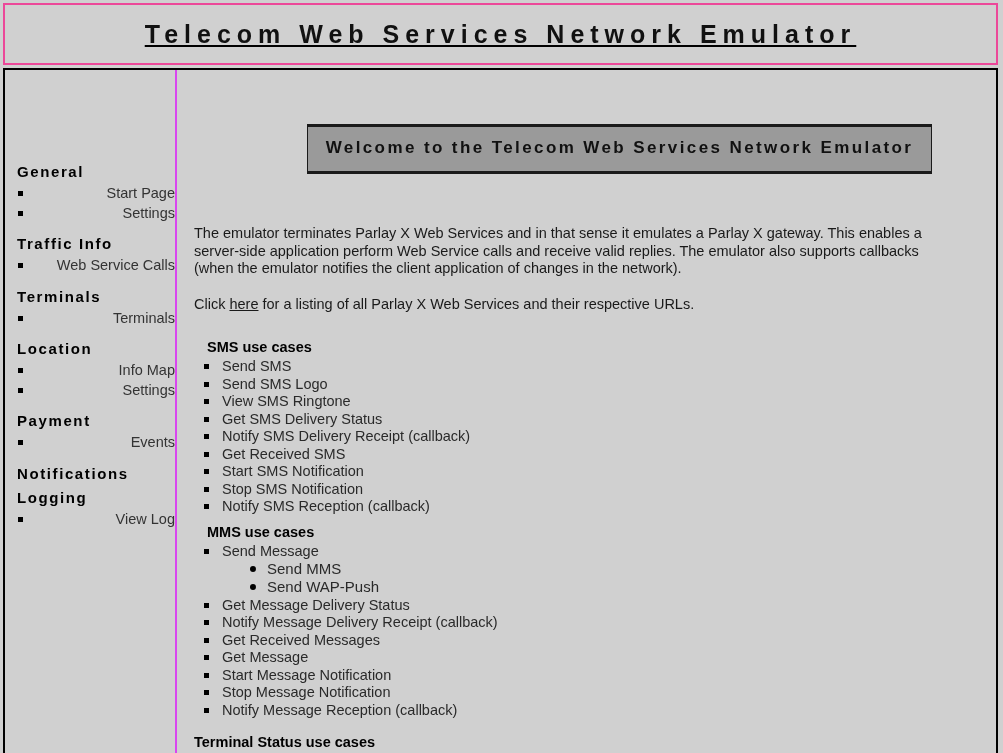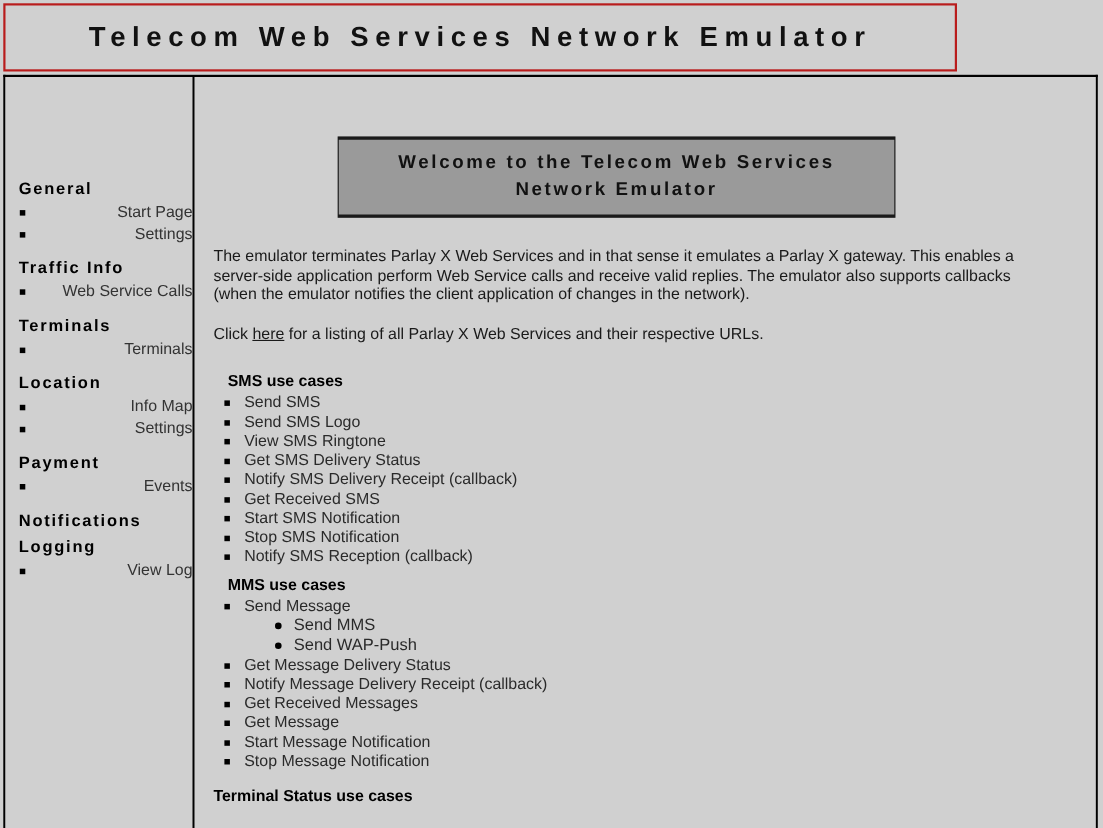--- a/index.html
+++ b/index.html
@@ -15,28 +15,29 @@
     height: 753px;
     overflow: hidden;
     background: #d0d0d0;
   }
 
   
   .header-box {
     position: absolute;
     left: 3px;
     top: 3px;
-    width: 867px;
+    width: 995px;
     height: 62px;
-    border: 2px solid #b91c1c;
+    border: 2px solid #ec4899;
     box-sizing: border-box;
     background: #d0d0d0;
     display: flex;
     align-items: center;
     justify-content: center;
+    text-decoration: underline;
   }
   .header-title {
     font-size: 25px;
     font-weight: bold;
     letter-spacing: 6px;
     color: #111;
     white-space: nowrap;
   }
 
   
@@ -51,21 +52,21 @@
     border-top: 2px solid #000;
     box-sizing: border-box;
     display: flex;
     background: #d0d0d0;
   }
 
   
   .sidebar {
     width: 172px;
     flex: 0 0 172px;
-    border-right: 2px solid #000000;
+    border-right: 2px solid #d946ef;
     box-sizing: border-box;
     padding-top: 92px;
     background: #d0d0d0;
   }
   .nav-section { margin: 0 0 2px 0; }
   .nav-heading {
     font-size: 15px;
     font-weight: bold;
     letter-spacing: 1.6px;
     color: #000;
@@ -101,21 +102,21 @@
     flex: 1 1 auto;
     position: relative;
     padding: 0;
     background: #d0d0d0;
     overflow: hidden;
   }
   .welcome-banner {
     position: absolute;
     left: 130px;
     top: 54px;
-    width: 507px;
+    width: 625px;
     box-sizing: border-box;
     background: #9a9a9a;
     border-top: 3px solid #1a1a1a;
     border-bottom: 3px solid #1a1a1a;
     border-left: 1px solid #1a1a1a;
     border-right: 1px solid #1a1a1a;
     padding: 9px 10px 11px 10px;
     text-align: center;
   }
   .welcome-banner .wtext {
@@ -311,20 +312,21 @@
                 <li><span>Send MMS</span></li>
                 <li><span>Send WAP-Push</span></li>
               </ul>
             </li>
             <li><span>Get Message Delivery Status</span></li>
             <li><span>Notify Message Delivery Receipt (callback)</span></li>
             <li><span>Get Received Messages</span></li>
             <li><span>Get Message</span></li>
             <li><span>Start Message Notification</span></li>
             <li><span>Stop Message Notification</span></li>
+            <li><span>Notify Message Reception (callback)</span></li>
           </ul>
         </div>
 
         <p class="uc-title-trailing">Terminal Status use cases</p>
 
       </div>
 
     </div>
 
   </div>

